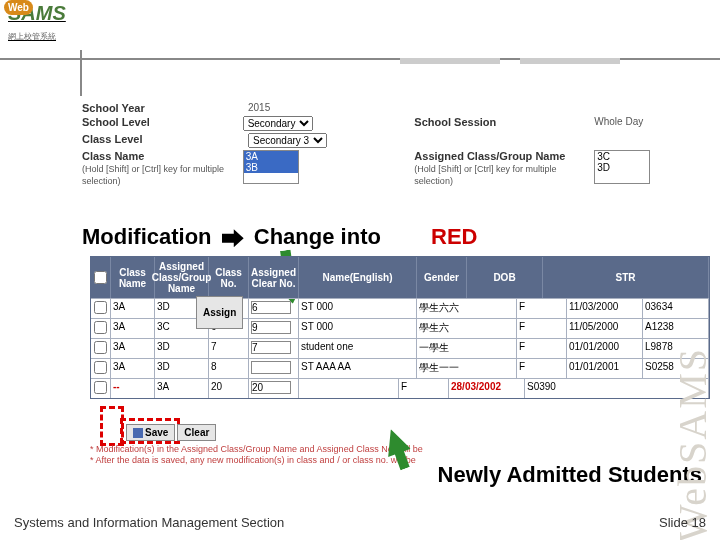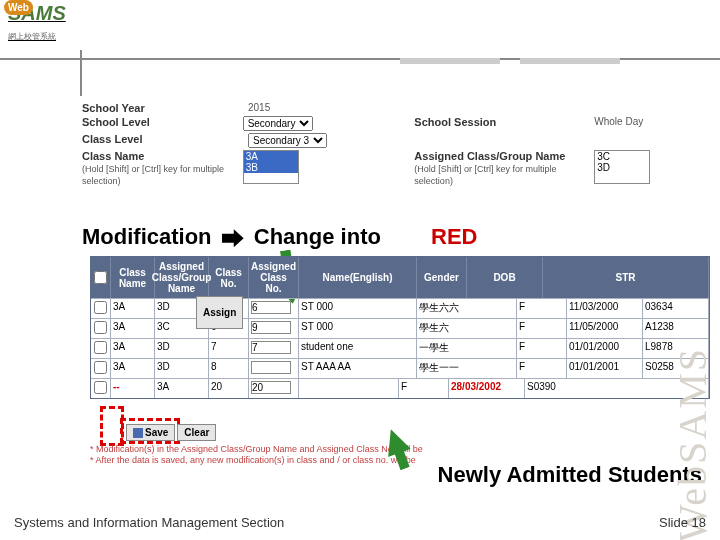--- a/index.html
+++ b/index.html
@@ -123,21 +123,21 @@
 <div class="green-arrow1"></div>
 
 <div class="table-area">
   <div class="thead">
     <div class="c0">
         <input type="checkbox" style="">
       </div>
     <div class="c1">Class Name</div>
     <div class="c2">Assigned Class/Group Name</div>
     <div class="c3">Class No.</div>
-    <div class="c4">Assigned Class No.</div>
+    <div class="c4">Assigned Clear No.</div>
     <div class="c5">Name(English)</div>
     <div class="c7">Gender</div>
     <div class="c8">DOB</div>
     <div class="c9">STR</div>
   </div>
   <div class="tbody" id="tbody">
       <div class="trow">
         <div class="c0"><input type="checkbox" style=""></div>
         <div class="c1" style="">3A</div>
         <div class="c2">3D</div>

